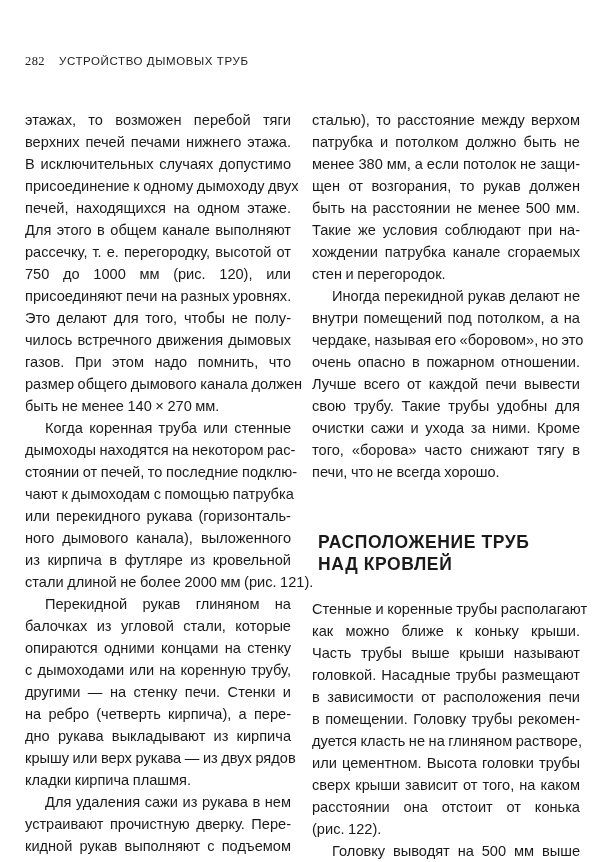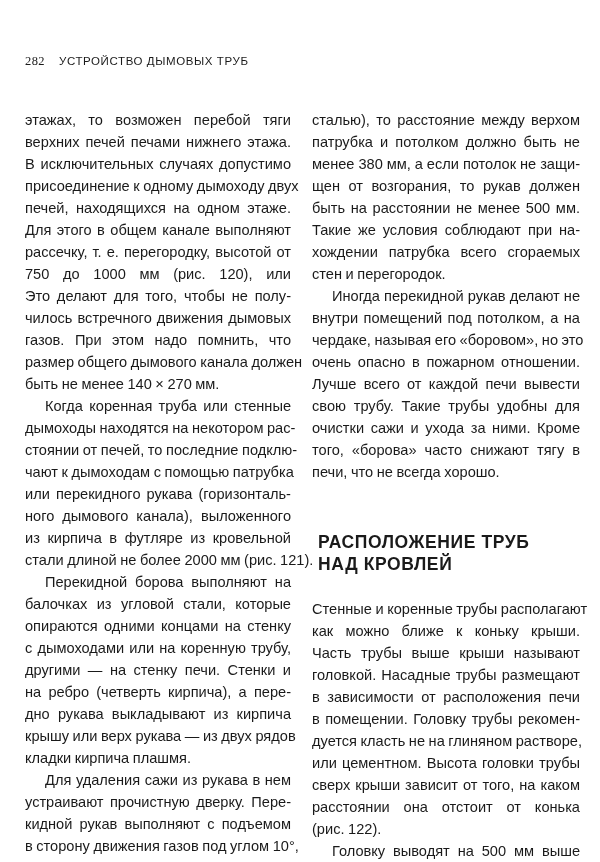--- a/index.html
+++ b/index.html
@@ -75,34 +75,35 @@
 
 <div class="column col-left">
   <div class="line">этажах, то возможен перебой тяги</div>
   <div class="line">верхних печей печами нижнего этажа.</div>
   <div class="line indent" style="padding-left:0">В исключительных случаях допустимо</div>
   <div class="line">присоединение к одному дымоходу двух</div>
   <div class="line">печей, находящихся на одном этаже.</div>
   <div class="line">Для этого в общем канале выполняют</div>
   <div class="line">рассечку, т. е. перегородку, высотой от</div>
   <div class="line">750 до 1000 мм (рис. 120), или</div>
+  <div class="line">присоединяют печи на разных уровнях.</div>
   <div class="line">Это делают для того, чтобы не полу-</div>
   <div class="line">чилось встречного движения дымовых</div>
   <div class="line">газов. При этом надо помнить, что</div>
   <div class="line">размер общего дымового канала должен</div>
   <div class="line last">быть не менее 140 × 270 мм.</div>
   <div class="line indent">Когда коренная труба или стенные</div>
   <div class="line">дымоходы находятся на некотором рас-</div>
   <div class="line">стоянии от печей, то последние подклю-</div>
   <div class="line">чают к дымоходам с помощью патрубка</div>
   <div class="line">или перекидного рукава (горизонталь-</div>
   <div class="line">ного дымового канала), выложенного</div>
   <div class="line">из кирпича в футляре из кровельной</div>
   <div class="line last" style="text-align-last:justify">стали длиной не более 2000 мм (рис. 121).</div>
-  <div class="line indent">Перекидной борова выполняют на</div>
+  <div class="line indent">Перекидной рукав глиняном на</div>
   <div class="line">балочках из угловой стали, которые</div>
   <div class="line">опираются одними концами на стенку</div>
   <div class="line">с дымоходами или на коренную трубу,</div>
   <div class="line">другими — на стенку печи. Стенки и</div>
   <div class="line">на ребро (четверть кирпича), а пере-</div>
   <div class="line">дно рукава выкладывают из кирпича</div>
   <div class="line">крышу или верх рукава — из двух рядов</div>
   <div class="line last">кладки кирпича плашмя.</div>
   <div class="line indent">Для удаления сажи из рукава в нем</div>
   <div class="line">устраивают прочистную дверку. Пере-</div>
@@ -111,21 +112,21 @@
 
 </div>
 
 <div class="column col-right">
   <div class="line">сталью), то расстояние между верхом</div>
   <div class="line">патрубка и потолком должно быть не</div>
   <div class="line">менее 380 мм, а если потолок не защи-</div>
   <div class="line">щен от возгорания, то рукав должен</div>
   <div class="line">быть на расстоянии не менее 500 мм.</div>
   <div class="line">Такие же условия соблюдают при на-</div>
-  <div class="line">хождении патрубка всего сгораемых</div>
+  <div class="line">хождении патрубка канале сгораемых</div>
   <div class="line last">стен и перегородок.</div>
   <div class="line indent">Иногда перекидной рукав делают не</div>
   <div class="line">внутри помещений под потолком, а на</div>
   <div class="line">чердаке, называя его «боровом», но это</div>
   <div class="line">очень опасно в пожарном отношении.</div>
   <div class="line">Лучше всего от каждой печи вывести</div>
   <div class="line">свою трубу. Такие трубы удобны для</div>
   <div class="line">очистки сажи и ухода за ними. Кроме</div>
   <div class="line">того, «борова» часто снижают тягу в</div>
   <div class="line last">печи, что не всегда хорошо.</div>

